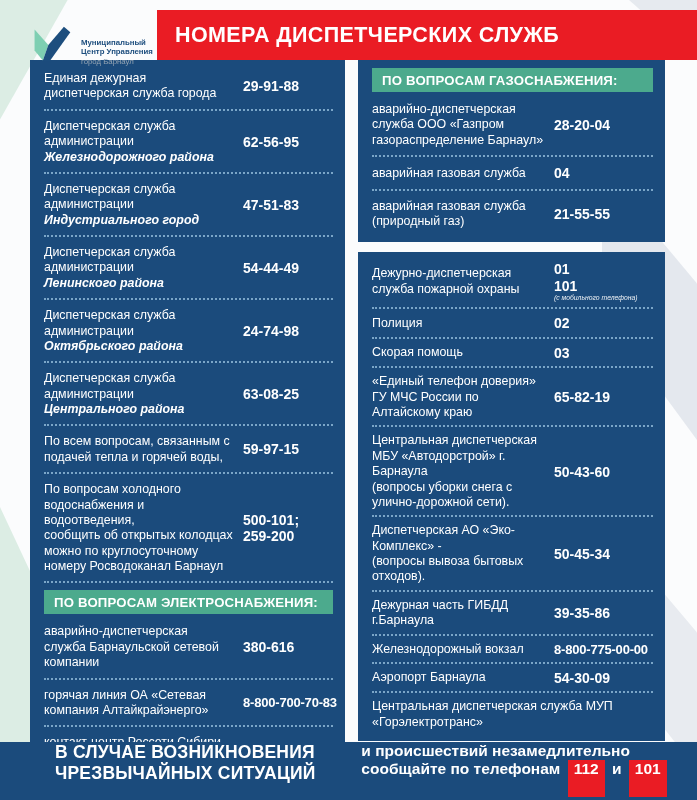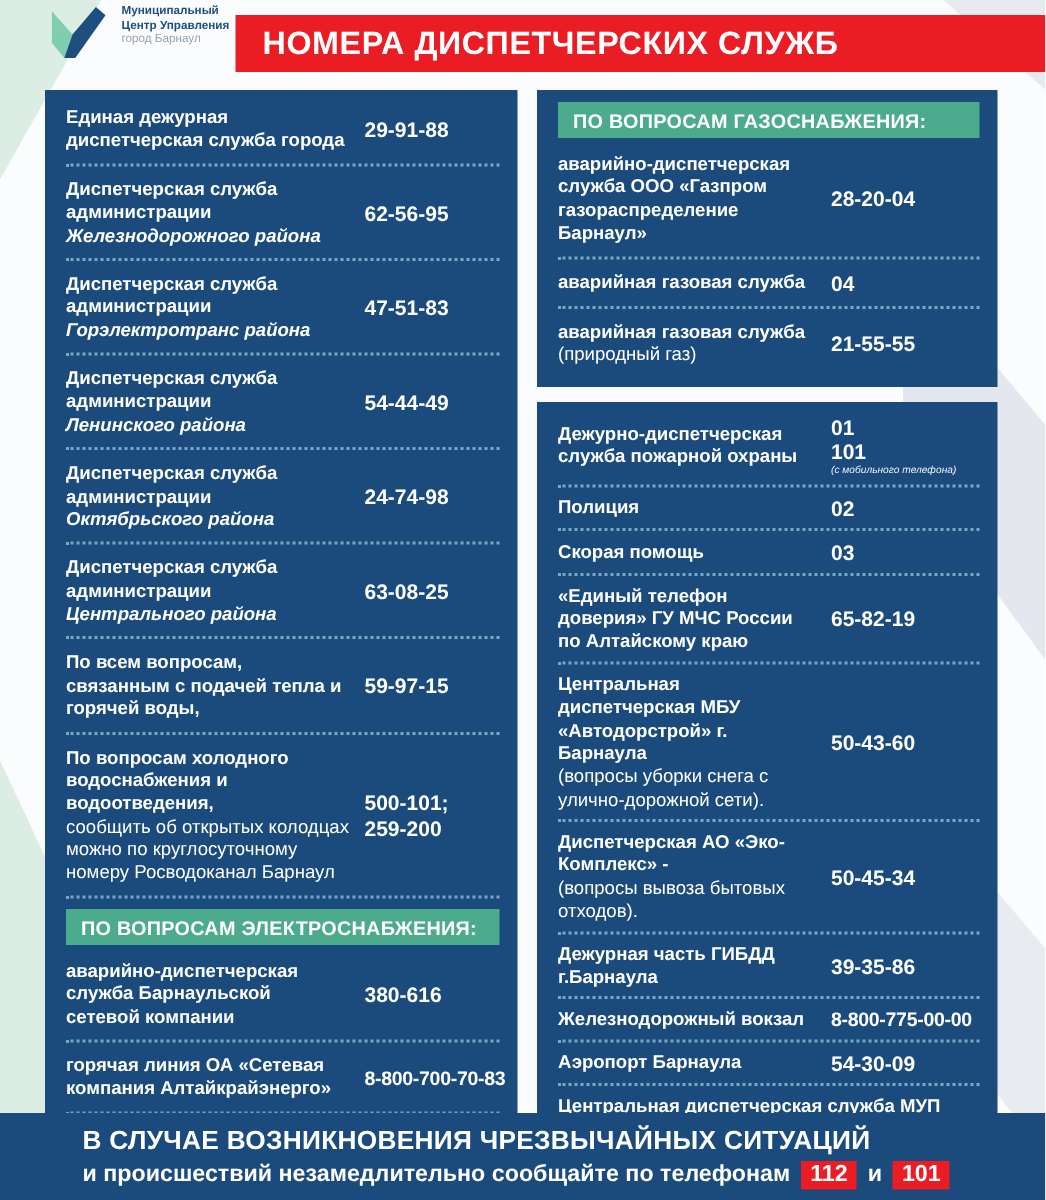--- a/index.html
+++ b/index.html
@@ -14,56 +14,56 @@
   
   .deco{position:absolute;z-index:0}
   .deco-tl{left:0;top:0;width:130px;height:130px;background:#dcede4;clip-path:polygon(0 0,52% 0,0 92%)}
   .deco-tr{right:0;top:0;width:80px;height:60px;background:#e6eaef;clip-path:polygon(15% 0,100% 0,100% 100%)}
   .deco-r1{right:0;top:170px;width:95px;height:270px;background:#e4e8ee;clip-path:polygon(0 0,100% 42%,100% 100%,0 52%)}
   .deco-r2{right:0;top:520px;width:95px;height:250px;background:#e8ebf0;clip-path:polygon(0 0,100% 45%,100% 100%,0 52%)}
   .deco-bl{left:0;bottom:58px;width:110px;height:235px;background:#dcede4;clip-path:polygon(0 0,100% 100%,0 100%)}
 
   
   .header{position:relative;z-index:2;height:56px}
-  .logo{position:absolute;left:30px;top:2px;display:flex;align-items:flex-start;gap:7px}
+  .logo{position:absolute;left:30px;top:24px;display:flex;align-items:flex-end;gap:7px}
   .logo svg{width:44px;height:42px;display:block}
   .logo-text{font-size:7.8px;line-height:1.22;color:#1d4e7e;font-weight:bold}
   .logo-text .muted{color:#93a3b2;font-weight:normal}
-  .title-banner{position:absolute;left:157px;top:10px;right:0;height:38px;background:var(--red);
+  .title-banner{position:absolute;left:157px;top:10px;right:0;height:50px;background:var(--red);
     display:flex;align-items:center;padding-left:18px;color:#fff;font-weight:bold;font-size:21.5px;letter-spacing:.4px}
 
   
   .content{position:relative;z-index:1;display:flex;gap:13px;padding:4px 32px 0 30px}
   .col-left{width:315px}
   .col-right{width:307px;display:flex;flex-direction:column;gap:10px}
   .card{background:var(--navy);color:#fff;padding:3px 12px 6px 14px}
   .section-band{background:var(--green);color:#fff;font-weight:bold;font-size:13.2px;letter-spacing:.2px;
     padding:5px 10px 4px;margin:7px 0 2px}
   .card-top-band .section-band{margin-top:5px}
 
   
   .row{display:flex;align-items:center;gap:10px;padding:8px 0 7px;border-bottom:2px dotted rgba(148,189,219,.8)}
   .rows.no-last-sep .row:last-child{border-bottom:0}
   .rows.tight .row{padding:6px 0 5px}
   .row-text{flex:1;font-size:12.4px;line-height:1.24}
-  .l-bold{font-weight:bold}
+  .l-bold{font-weight:normal}
   .l-regular{font-weight:normal}
   .l-bolditalic{font-weight:bold;font-style:italic}
   .l-italic{font-weight:normal}
   .row-phone{width:90px;font-weight:bold;font-size:14px;line-height:1.18;white-space:nowrap}
   .col-right .row-phone{width:99px}
   .ph-long{font-size:13px;letter-spacing:-.2px}
   .ph-note{font-size:6.8px;font-style:italic;font-weight:normal;line-height:1.15;white-space:normal;opacity:.92}
 
   
   .footer{position:absolute;z-index:2;left:0;right:0;bottom:0;height:58px;background:var(--navy);color:#fff;
-    display:flex;flex-direction:column;justify-content:center;gap:3px;padding-left:55px}
+    display:flex;flex-direction:row;justify-content:center;gap:3px;padding-left:55px}
   .footer-line1{font-weight:bold;font-size:17.5px;letter-spacing:.2px}
   .footer-line2{font-weight:bold;font-size:15.5px}
-  .badge{display:inline-block;background:var(--red);color:#fff;font-weight:bold;padding:0 6px 1px;margin:0 3px}
+  .badge{display:inline-block;background:var(--red);color:#fff;font-weight:bold;padding:0 6px 19px;margin:0 3px}
 </style>
 </head>
 <body>
 
 <div class="page">
 
   <div class="deco deco-tl"></div>
   <div class="deco deco-tr"></div>
   <div class="deco deco-r1"></div>
   <div class="deco deco-r2"></div>
@@ -102,21 +102,21 @@
               <div class="l-bold">Диспетчерская служба администрации</div>
               <div class="l-bolditalic">Железнодорожного района</div>
             </div>
             <div class="row-phone">
               <div>62-56-95</div>
             </div>
           </div>
           <div class="row">
             <div class="row-text">
               <div class="l-bold">Диспетчерская служба администрации</div>
-              <div class="l-bolditalic">Горэлектротранс района</div>
+              <div class="l-bolditalic">Индустриального город</div>
             </div>
             <div class="row-phone">
               <div>47-51-83</div>
             </div>
           </div>
           <div class="row">
             <div class="row-text">
               <div class="l-bold">Диспетчерская служба администрации</div>
               <div class="l-bolditalic">Ленинского района</div>
             </div>

